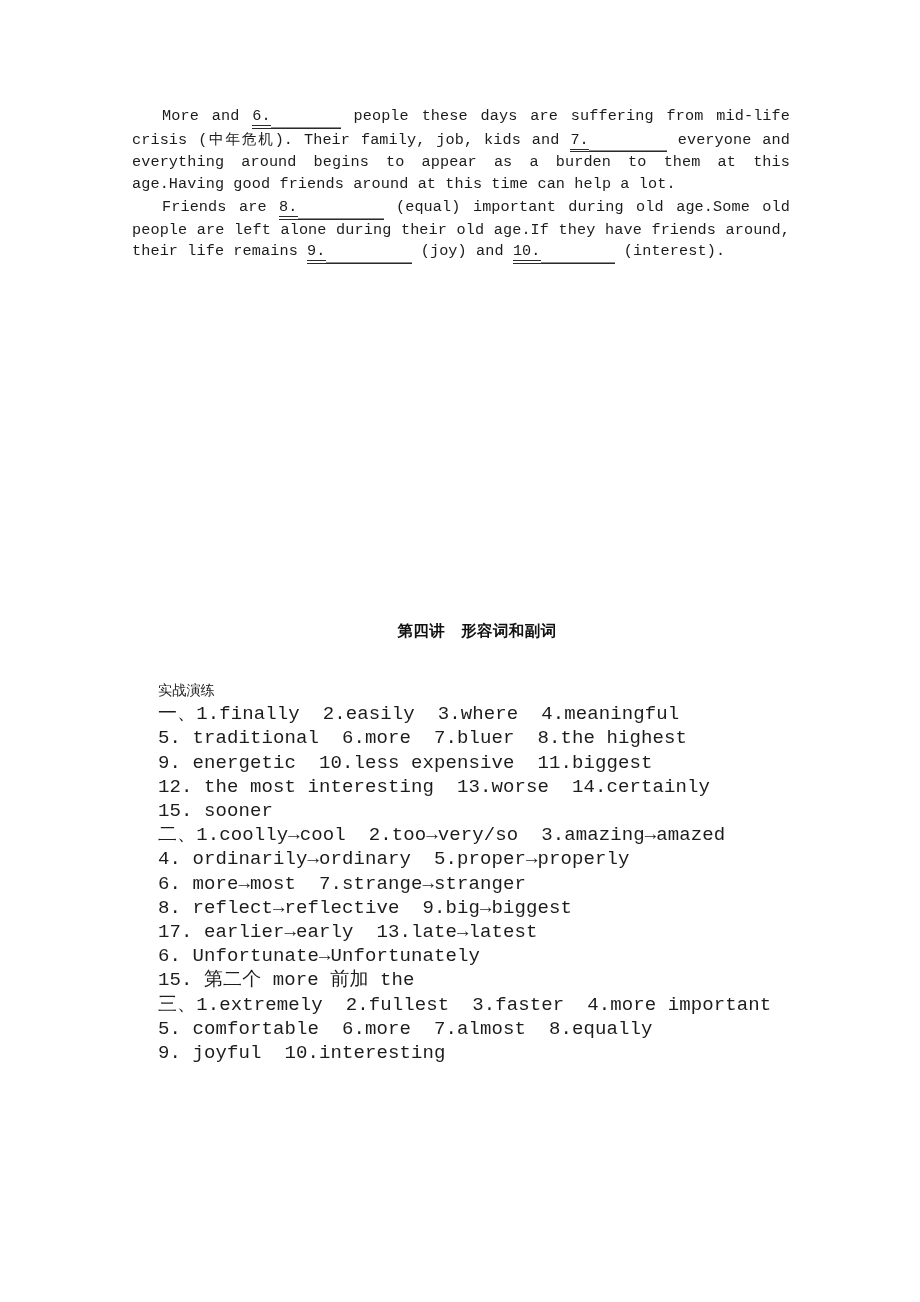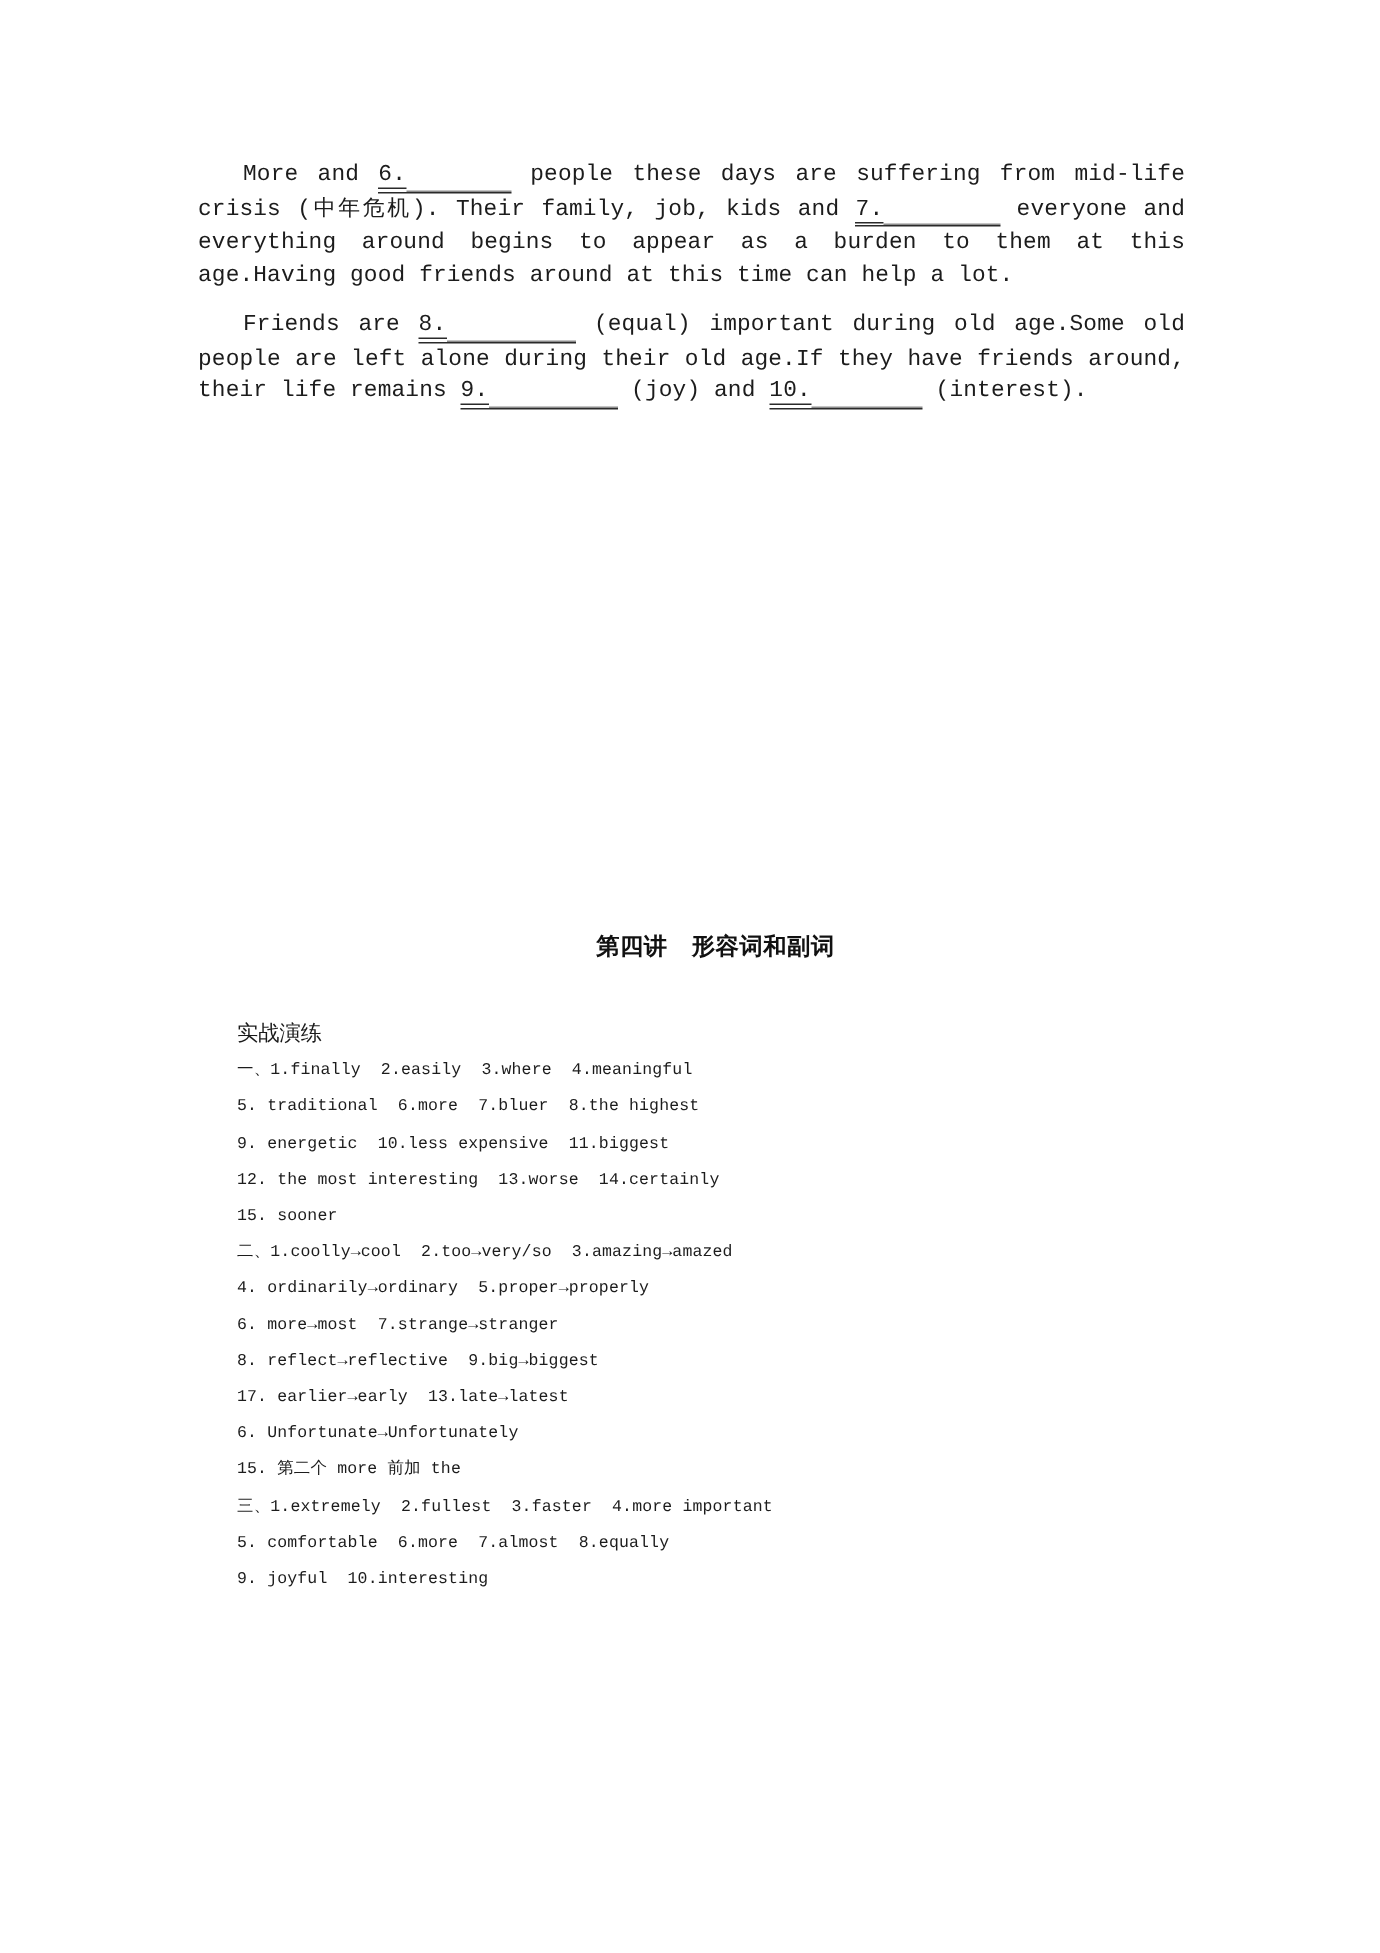--- a/index.html
+++ b/index.html
@@ -26,21 +26,21 @@
   .para {
     font-family: "Liberation Mono", "DejaVu Sans Mono", monospace;
     font-size: 15.2px;
     line-height: 21.5px;
     text-align: justify;
     text-align-last: left;
     letter-spacing: 0.1px;
     color: #1c1c1c;
     margin: 0;
   }
-  .para + .para { margin-top: 12px; }
+  .para + .para { margin-top: 2px; }
   .indent { display: inline-block; width: 30px; }
 
   .blank {
     display: inline-block;
     border-bottom: 1px solid #2a2a2a;
     vertical-align: baseline;
     text-decoration: none;
   }
   .blank .num {
     border-bottom: 1px solid #2a2a2a;
@@ -76,28 +76,28 @@
   #lecture-heading .gap { display: inline-block; width: 16px; }
 
   
   #answer-key {
     position: absolute;
     left: 158px;
     top: 678px;
     width: 600px;
   }
   .ak-title {
-    font-family: Liberation Mono, monospace;
+    font-family: Liberation Serif, serif;
     font-size: 14.2px;
     line-height: 24.2px;
     color: #1a1a1a;
   }
   .ak-line {
     font-family: "Liberation Mono", "DejaVu Sans Mono", monospace;
-    font-size: 11px;
+    font-size: 19px;
     line-height: 24.2px;
     white-space: pre;
     color: #1c1c1c;
     letter-spacing: 0.1px;
   }
 </style>
 </head>
 <body>
 
 <div id="passage">

